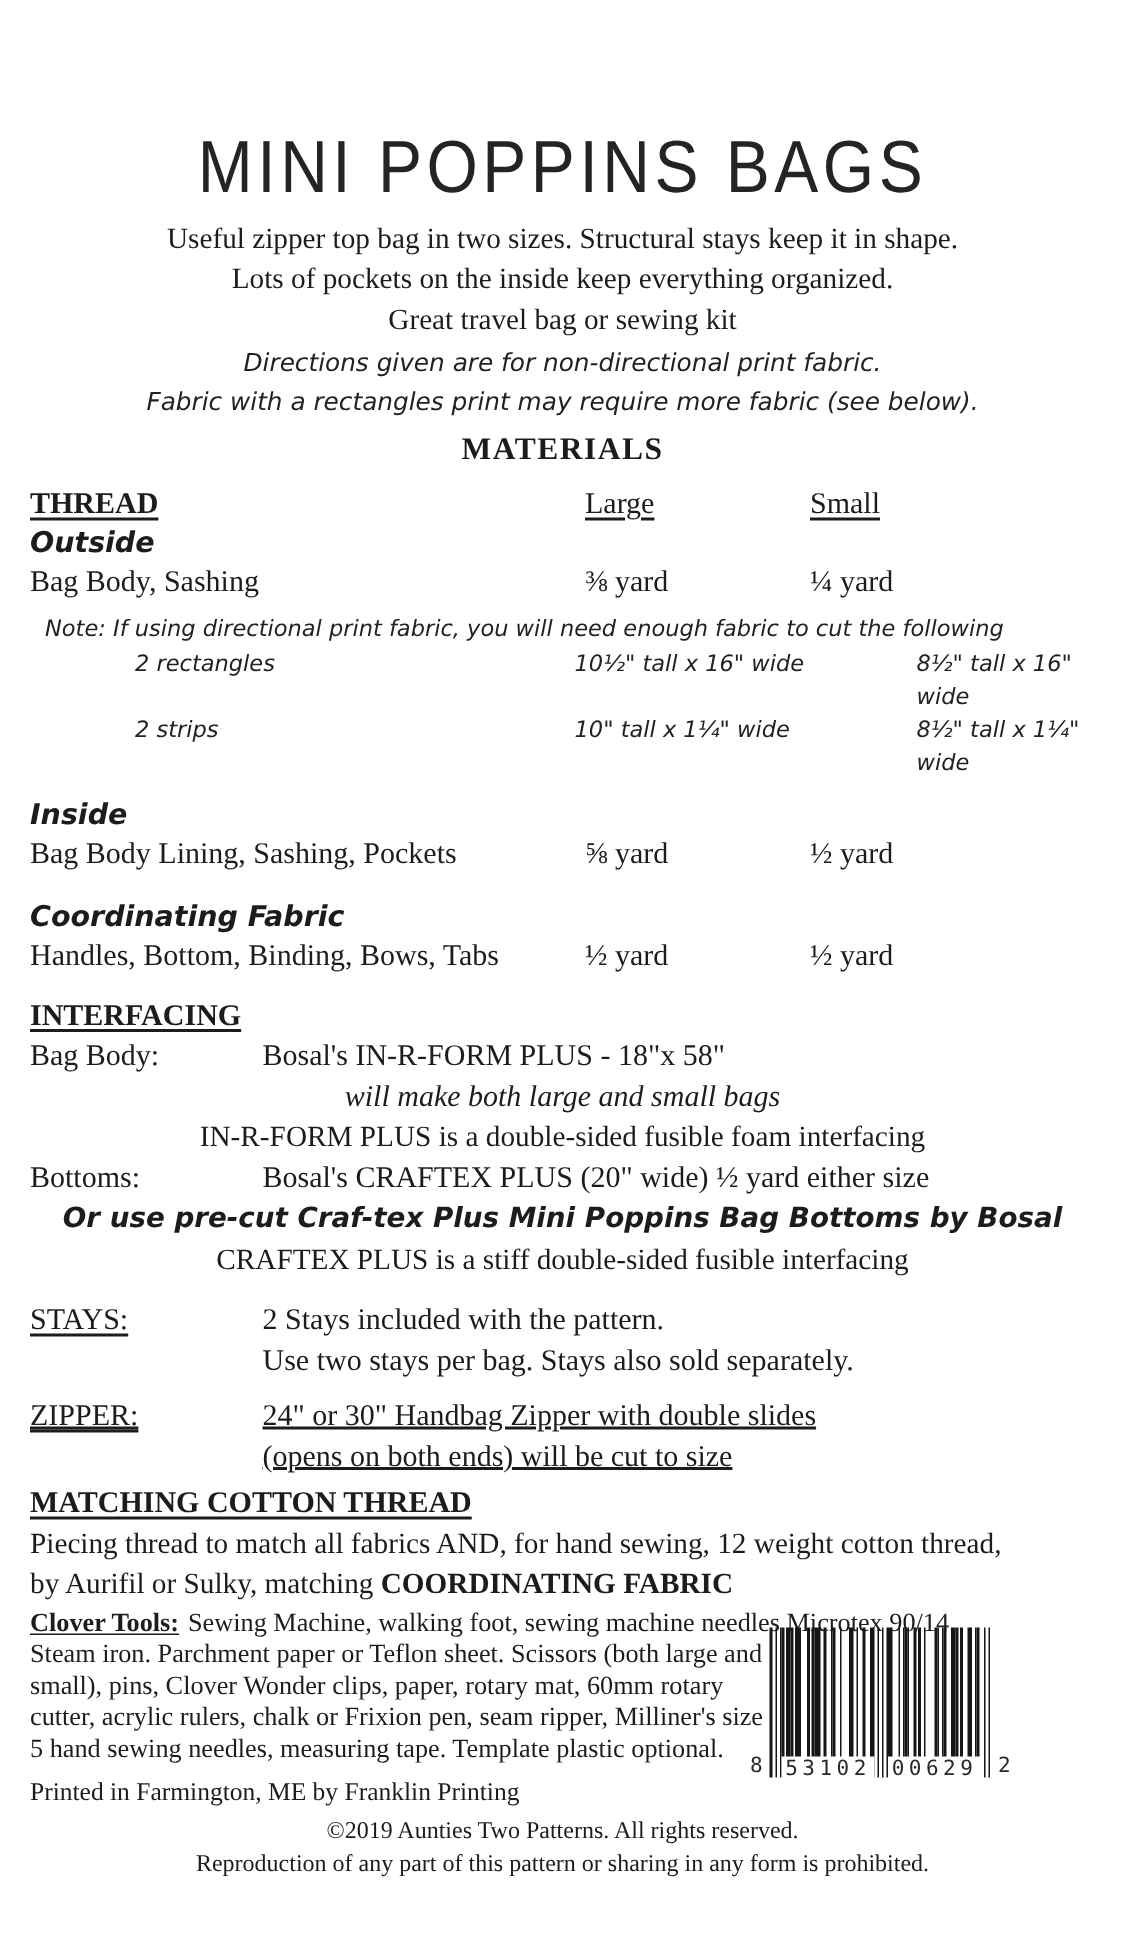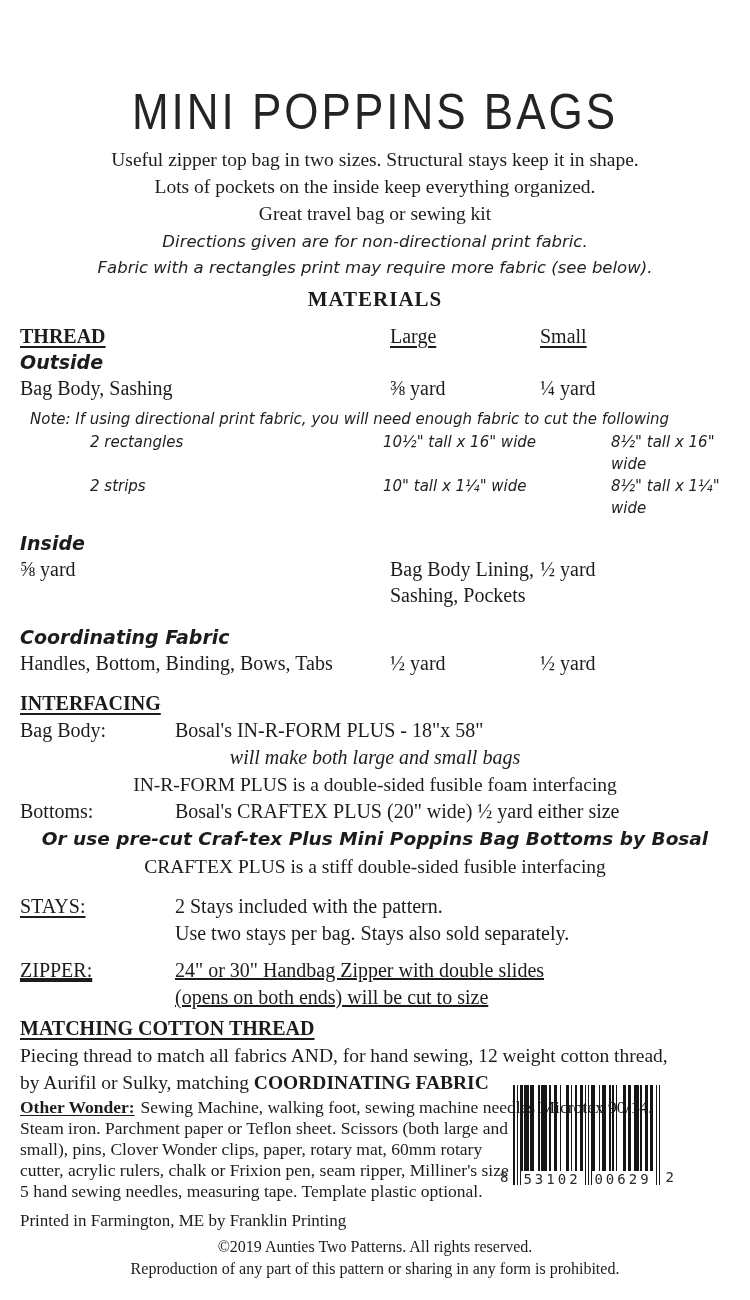--- a/index.html
+++ b/index.html
@@ -105,22 +105,22 @@
     </div>
     <div class="cut-row">
       <div>2 strips</div>
       <div>10" tall x 1¼" wide</div>
       <div>8½" tall x 1¼" wide</div>
     </div>
   </div>
 
   <div class="comic-label mt11">Inside</div>
   <div class="trow">
+    <div>Bag Body Lining, Sashing, Pockets</div>
     <div>⅝ yard</div>
-    <div>Bag Body Lining, Sashing, Pockets</div>
     <div>½ yard</div>
   </div>
 
   <div class="comic-label mt16">Coordinating Fabric</div>
   <div class="trow">
     <div>Handles, Bottom, Binding, Bows, Tabs</div>
     <div>½ yard</div>
     <div>½ yard</div>
   </div>
 
@@ -152,21 +152,21 @@
     <div>
       <div>24" or 30" Handbag Zipper with double slides</div>
       <div>(opens on both ends) will be cut to size</div>
     </div>
   </div>
 
   <div class="sec-h mt3" style="margin-top:3px;"><span class="u">MATCHING COTTON THREAD</span></div>
   <p class="thread-p"><span>Piecing thread to match all fabrics AND, for hand sewing, 12 weight cotton thread, by Aurifil or Sulky, matching </span><b>COORDINATING FABRIC</b></p>
 
   <p class="tools">
-    <span class="tools-first"><span class="tools-label">Other Wonder:</span><span>Sewing Machine, walking foot, sewing machine needles Microtex 90/14.</span></span>
+    <span class="tools-first"><span class="tools-label">Clover Tools:</span><span>Sewing Machine, walking foot, sewing machine needles Microtex 90/14.</span></span>
     <span class="tools-rest">Steam iron. Parchment paper or Teflon sheet. Scissors (both large and small), pins, Clover Wonder clips, paper, rotary mat, 60mm rotary cutter, acrylic rulers, chalk or Frixion pen, seam ripper, Milliner's size 5 hand sewing needles, measuring tape. Template plastic optional.</span>
   </p>
 
   <div class="barcode">
     <span class="bc-edge">8</span>
     <span class="barcode-bars">
       <span class="bar on"></span>
         <span class="bar"></span>
         <span class="bar on"></span>
         <span class="bar"></span>

